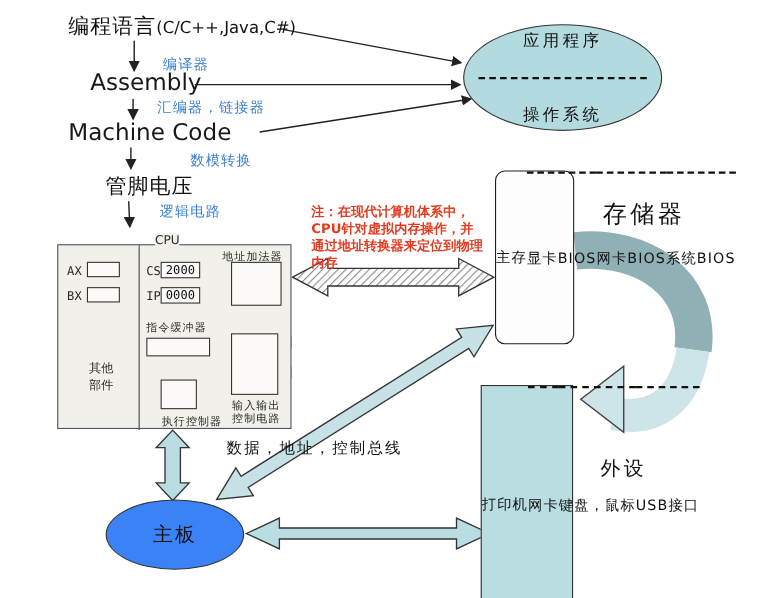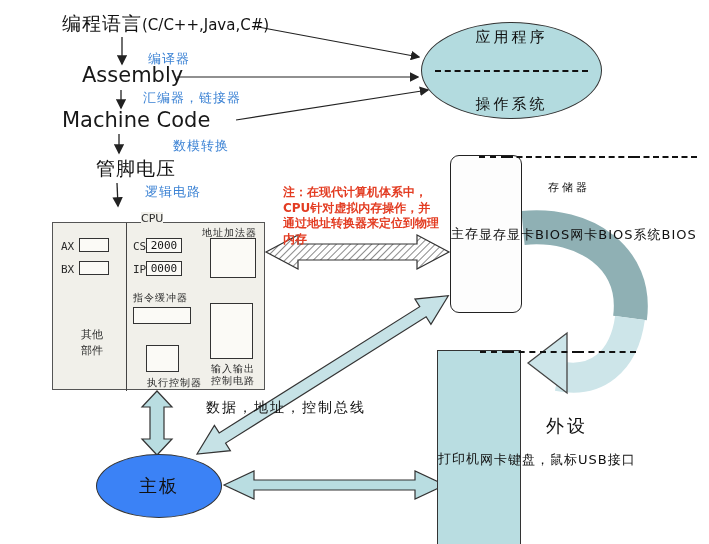--- a/index.html
+++ b/index.html
@@ -19,21 +19,21 @@
   .ellipse .dash{width:86%;border-top:2px dashed #111;margin:3px 0;}
   .ellipse .etext{font-size:15px;letter-spacing:3px;}
   .mb-text{font-size:18px;letter-spacing:2px;}
   
   .stack{display:flex;flex-direction:row;box-sizing:border-box;}
   .stack .row{flex:1;display:flex;align-items:center;justify-content:center;
               font-size:13px;white-space:nowrap;letter-spacing:1px;}
   .stack .row + .row{border-top:2px dashed #111;}
   .mem{background:#fdfdfd;border:1.6px solid #222;border-radius:9px;}
   .per{background:#b9dde1;border:1.6px solid #333;}
-  .side-label{font-size:11px;letter-spacing:3px;color:#111;white-space:nowrap;}
+  .side-label{font-size:22px;letter-spacing:3px;color:#111;white-space:nowrap;}
   
   .cpu{background:#f1f0ea;border:1.4px solid #555;box-sizing:border-box;}
   .cpu .t{position:absolute;color:#2a2a2a;white-space:nowrap;}
   .cpu .small{font-size:10px;letter-spacing:1px;}
   .cpu .reg{font-size:11px;font-family:"DejaVu Sans Mono",monospace;}
   .cpu .box{position:absolute;background:#fbfaf6;border:1.3px solid #333;box-sizing:border-box;}
   .cpu .val{display:flex;align-items:center;justify-content:center;
             font-size:11px;font-family:"DejaVu Sans Mono",monospace;}
   .cpu .divider{position:absolute;width:0;border-left:1.3px solid #444;}
   .cpu-title{font-size:11px;color:#2a2a2a;background:#f1f0ea;padding:0 0;}
@@ -139,21 +139,20 @@
 
 <div class="abs layer-html note" style="left:283px;top:185px;">
   <div>注：在现代计算机体系中，</div>
   <div>CPU针对虚拟内存操作，并</div>
   <div>通过地址转换器来定位到物理</div>
   <div>内存</div>
 </div>
 
 <div class="abs layer-html stack mem" style="left:450px;top:155px;width:72px;height:158px;">
   <div class="row">主存</div>
-  <div class="row">显存</div>
   <div class="row">显卡BIOS</div>
   <div class="row">网卡BIOS</div>
   <div class="row">系统BIOS</div>
 </div>
 <div class="abs layer-html side-label" style="left:548px;top:180px;">存储器</div>
 
 <div class="abs layer-html stack per" style="left:437px;top:350px;width:84px;height:217px;">
   <div class="row">打印机</div>
   <div class="row">网卡</div>
   <div class="row">键盘，鼠标</div>

